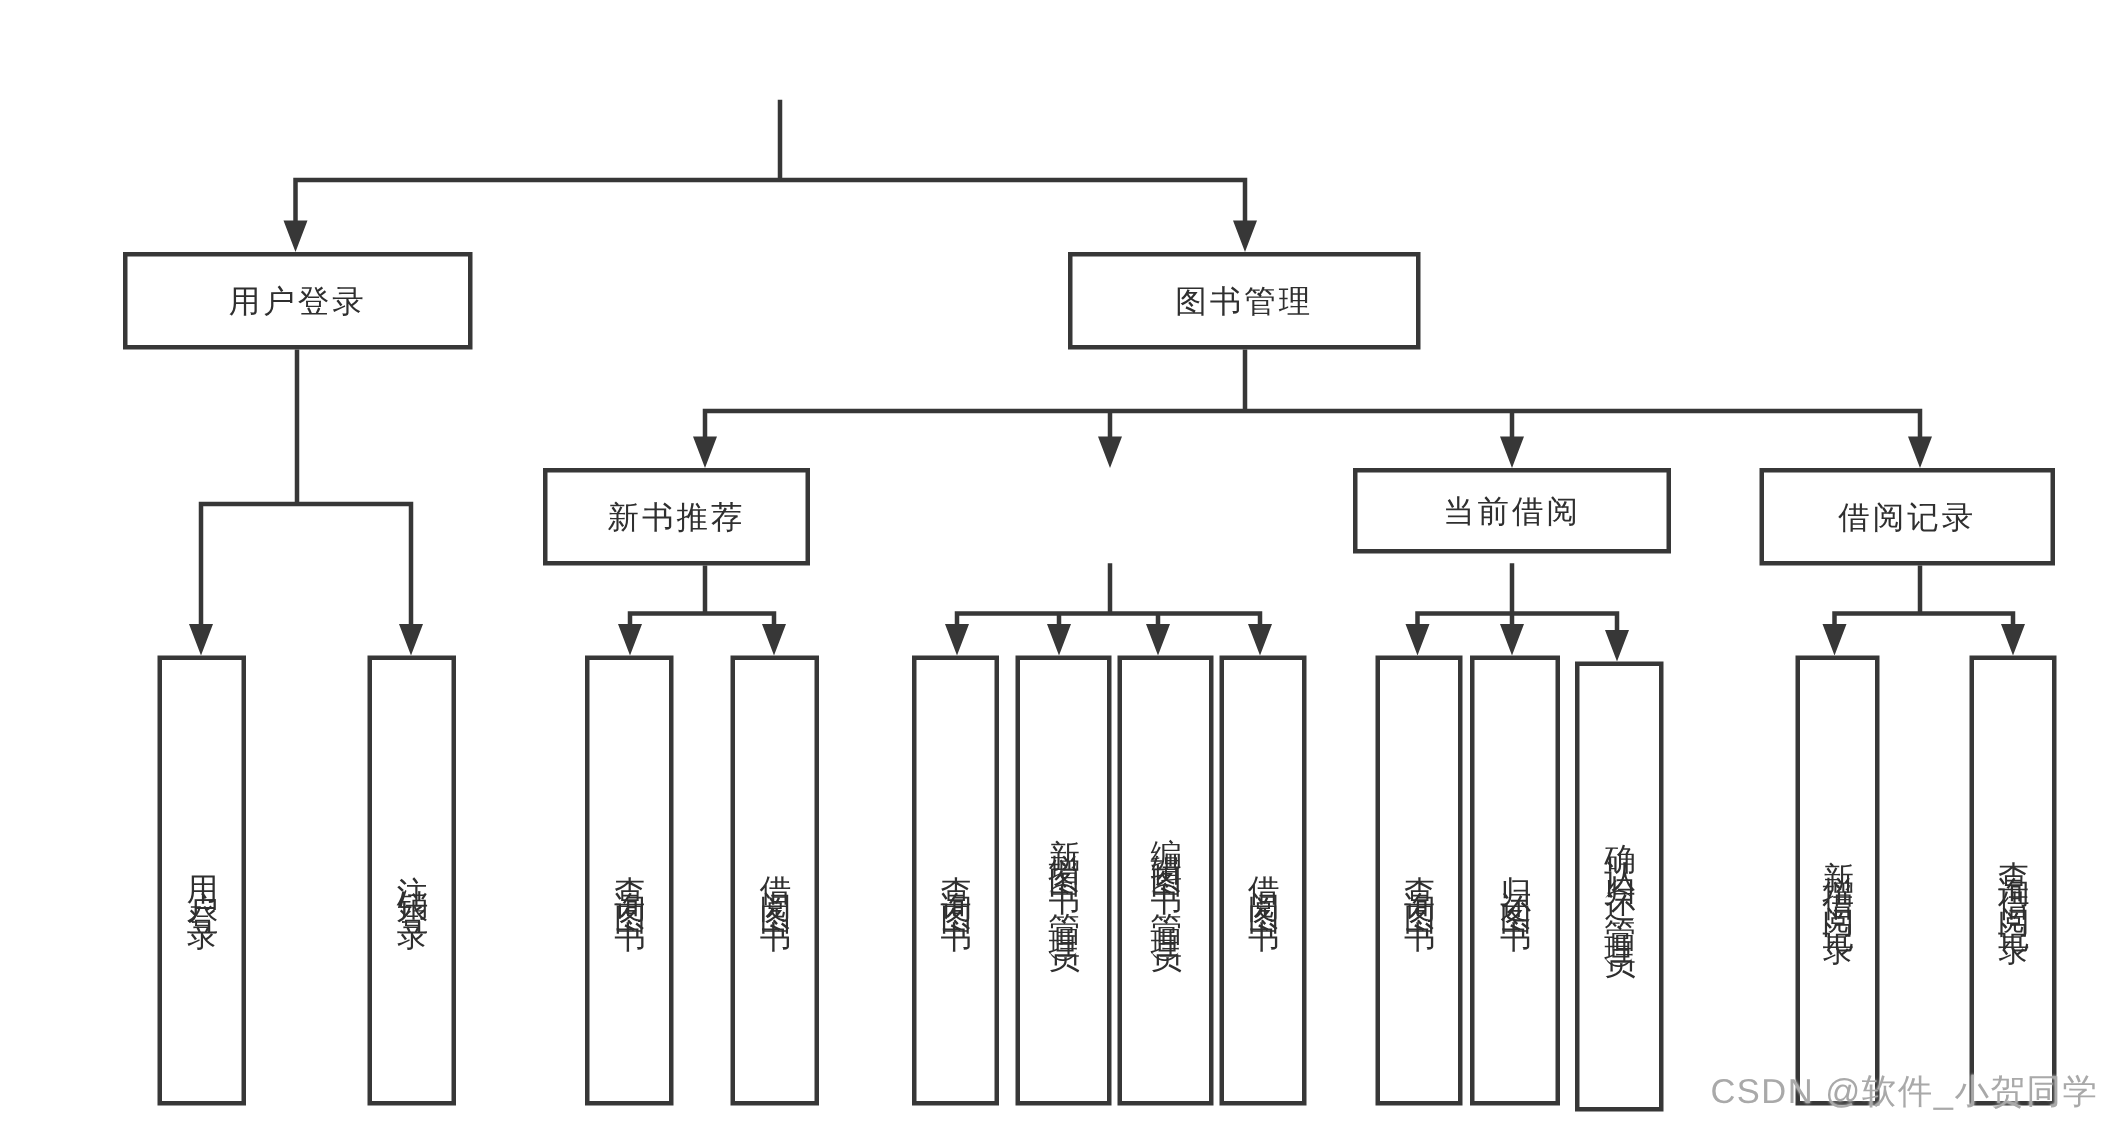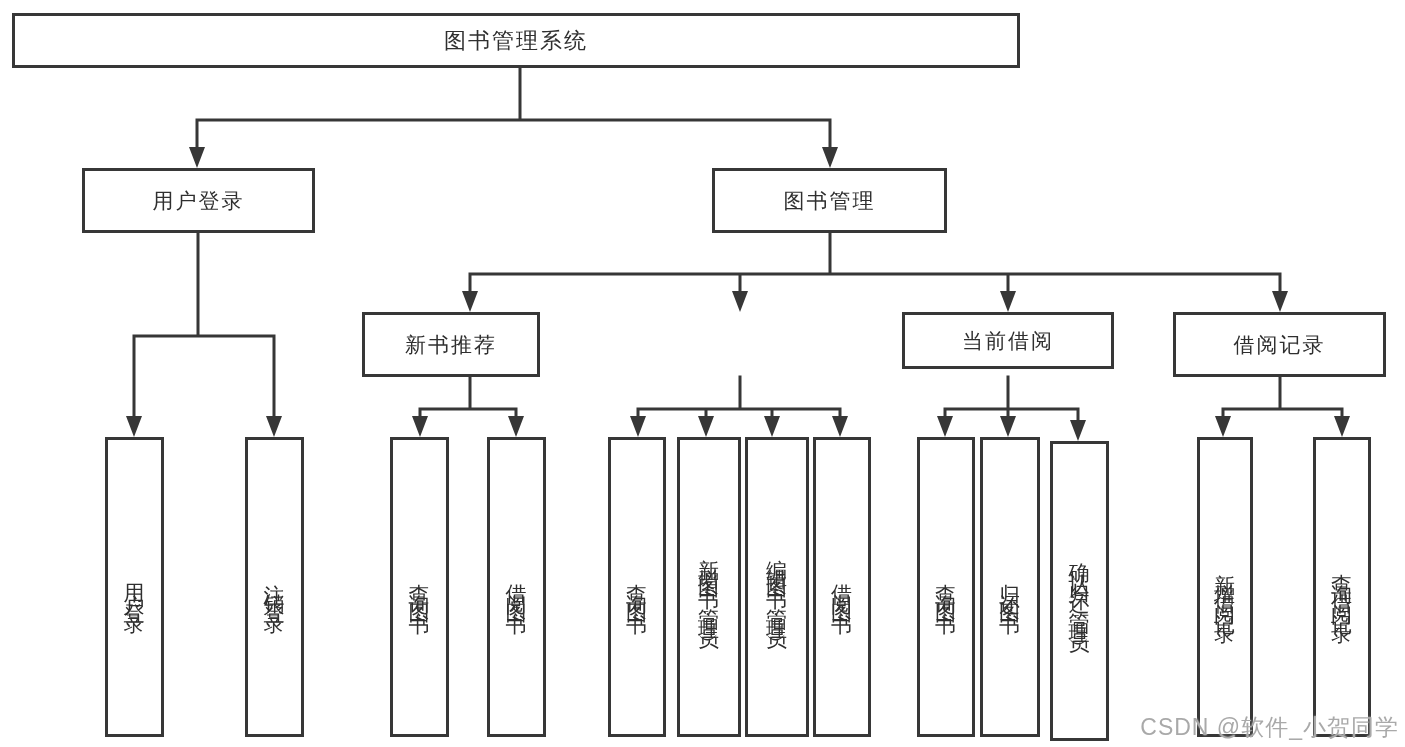--- a/index.html
+++ b/index.html
@@ -93,28 +93,27 @@
       M764 416 L780 416 L772 437 Z
       M832 416 L848 416 L840 437 Z
       M937 416 L953 416 L945 437 Z
       M1000 416 L1016 416 L1008 437 Z
       M1070 420 L1086 420 L1078 441 Z
       M1215 416 L1231 416 L1223 437 Z
       M1334 416 L1350 416 L1342 437 Z
     "></path>
   </svg>
 
-  <div class="node root" style="left:12px;top:13px;width:1008px;height:55px">图书管理系统</div>
 
   <div class="node h" style="left:82px;top:168px;width:233px;height:65px">用户登录</div>
   <div class="node h" style="left:712px;top:168px;width:235px;height:65px">图书管理</div>
 
   <div class="node h" style="left:362px;top:312px;width:178px;height:65px">新书推荐</div>
   <div class="node h" style="left:902px;top:312px;width:212px;height:57px">当前借阅</div>
-  <div class="node h" style="left:1173px;top:312px;width:213px;height:65px">借阅记录</div>
+  <div class="node h" style="left:1173px;top:312px;width:197px;height:65px">借阅记录</div>
 
   <div class="node v" style="left:105px;top:437px;width:59px;height:300px">用户登录</div>
   <div class="node v" style="left:245px;top:437px;width:59px;height:300px">注销登录</div>
 
   <div class="node v" style="left:390px;top:437px;width:59px;height:300px">查询图书</div>
   <div class="node v" style="left:487px;top:437px;width:59px;height:300px">借阅图书</div>
 
   <div class="node v" style="left:608px;top:437px;width:58px;height:300px">查询图书</div>
   <div class="node v" style="left:677px;top:437px;width:64px;height:300px">新增图书（管理员）</div>
   <div class="node v" style="left:745px;top:437px;width:64px;height:300px">编辑图书（管理员）</div>

